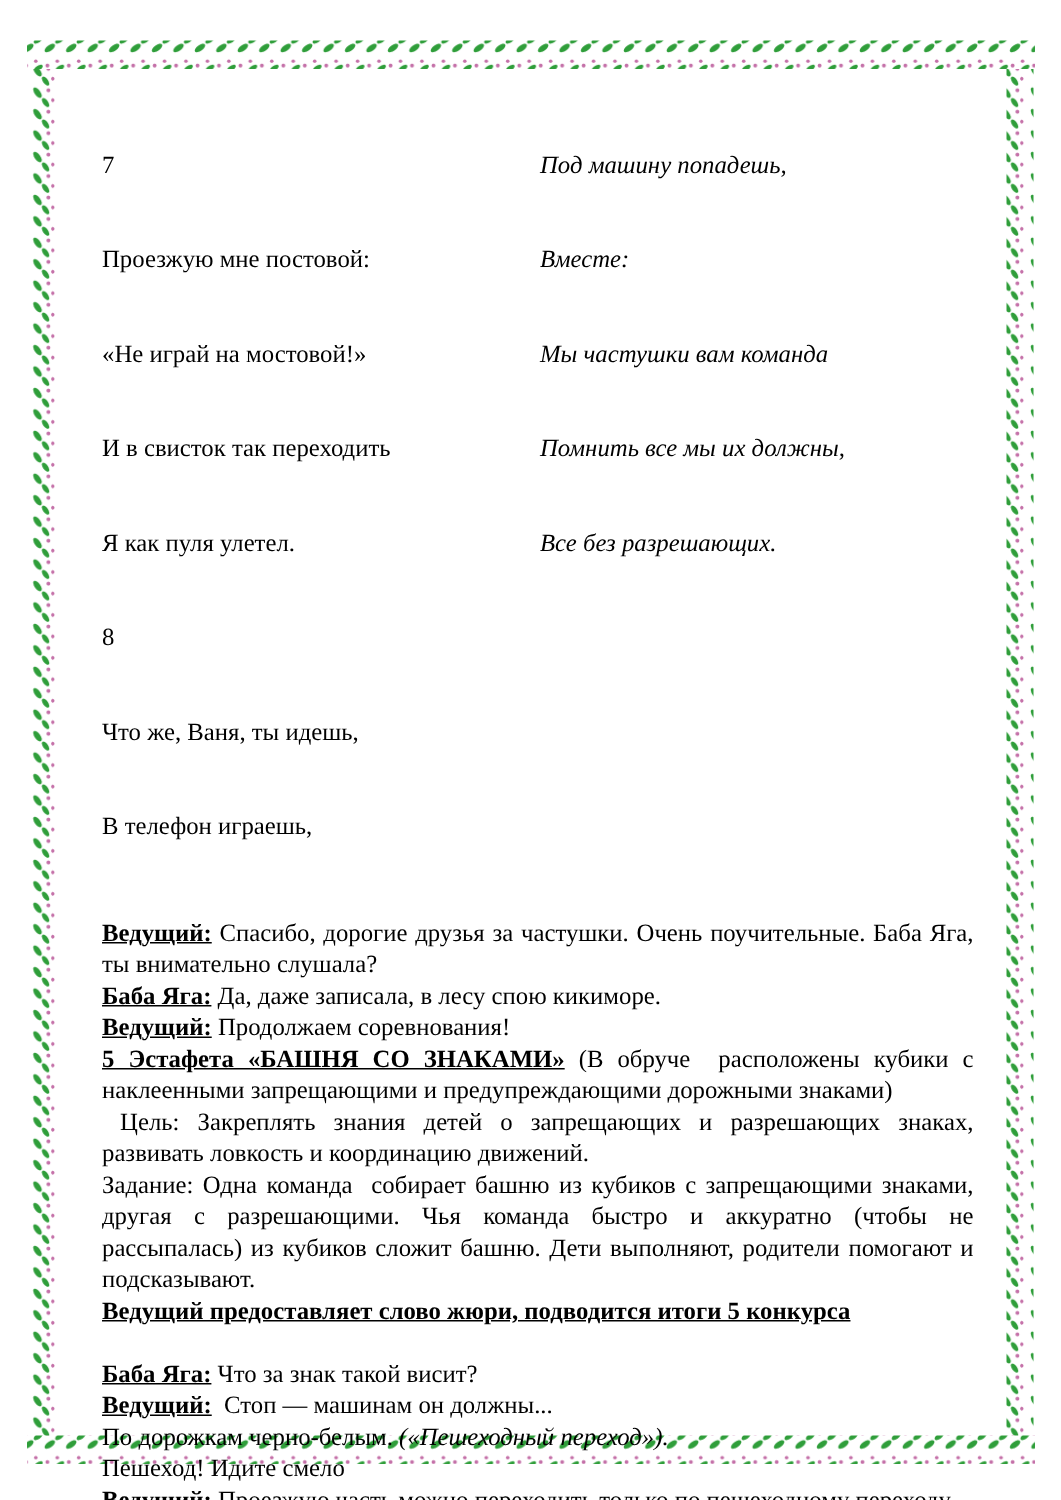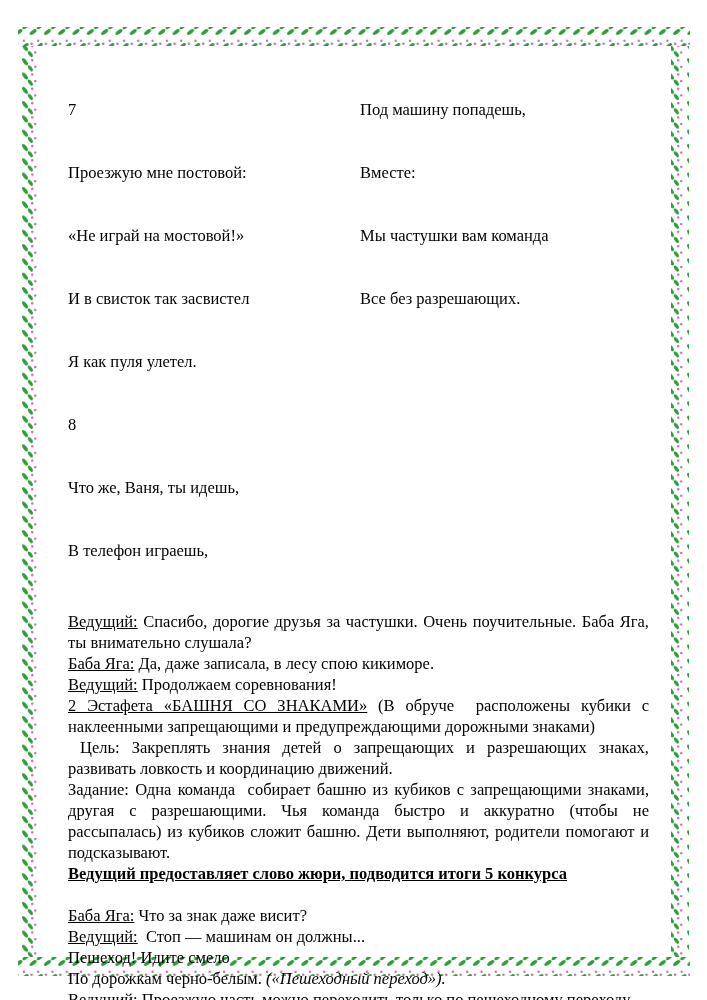--- a/index.html
+++ b/index.html
@@ -21,26 +21,26 @@
   .content {
     position: absolute;
     left: 68px;
     top: 57px;
     width: 581px;
     font-size: 16.5px;
     line-height: 21px;
   }
   .content p { margin: 0; white-space: pre-wrap; }
   .just { text-align: justify; }
-  .spk { font-weight: normal; text-decoration: underline; }
+  .spk { font-weight: bold; text-decoration: underline; }
   .jury { font-weight: bold; text-decoration: underline; }
   .it { font-style: italic; }
   .verse { display: flex; }
   .verse .col-left  { width: 292px; }
-  .verse .col-right { width: 289px; }
+  .verse .col-right { width: 289px; font-style: italic; }
   .verse div { white-space: pre-wrap; }
   .gap { height: 21px; }
   .gap-sm { height: 8px; }
   .ind { margin-left: 69px; }
 </style>
 </head>
 <body>
 
 <div class="page">
 
@@ -69,47 +69,48 @@
     <rect x="671" y="46" width="18" height="911" fill="url(#sprigV)"></rect>
   </svg>
 
   <div class="content">
 
     <div class="verse">
       <div class="col-left">
         <div>7</div>
         <div>Проезжую мне постовой:</div>
         <div>«Не играй на мостовой!»</div>
-        <div>И в свисток так засвистел</div>
+        <div>И в свисток так переходить</div>
         <div>Я как пуля улетел.</div>
         <div>8</div>
         <div>Что же, Ваня, ты идешь,</div>
         <div>В телефон играешь,</div>
       </div>
       <div class="col-right">
         <div>Под машину попадешь,</div>
         <div>Вместе:</div>
         <div>Мы частушки вам команда</div>
+        <div>Помнить все мы их должны,</div>
         <div>Все без разрешающих.</div>
       </div>
     </div>
 
     <div class="gap-sm"></div>
 
     <p class="just"><span class="spk">Ведущий:</span><span> Спасибо, дорогие друзья за частушки. Очень поучительные. Баба Яга, ты внимательно слушала?</span></p>
     <p><span class="spk">Баба Яга:</span><span> Да, даже записала, в лесу спою кикиморе.</span></p>
     <p><span class="spk">Ведущий:</span><span> Продолжаем соревнования!</span></p>
 
-    <p class="just"><span class="spk">2 Эстафета «БАШНЯ СО ЗНАКАМИ»</span><span> (В обруче  расположены кубики с наклеенными запрещающими и предупреждающими дорожными знаками)</span></p>
+    <p class="just"><span class="spk">5 Эстафета «БАШНЯ СО ЗНАКАМИ»</span><span> (В обруче  расположены кубики с наклеенными запрещающими и предупреждающими дорожными знаками)</span></p>
     <p class="just"> Цель: Закреплять знания детей о запрещающих и разрешающих знаках, развивать ловкость и координацию движений.</p>
     <p class="just">Задание: Одна команда  собирает башню из кубиков с запрещающими знаками, другая с разрешающими. Чья команда быстро и аккуратно (чтобы не рассыпалась) из кубиков сложит башню. Дети выполняют, родители помогают и подсказывают.</p>
     <p class="jury">Ведущий предоставляет слово жюри, подводится итоги 5 конкурса</p>
 
     <div class="gap"></div>
 
-    <p><span class="spk">Баба Яга:</span><span> Что за знак даже висит?</span></p>
+    <p><span class="spk">Баба Яга:</span><span> Что за знак такой висит?</span></p>
     <p><span class="spk">Ведущий:</span><span>  Стоп — машинам он должны...</span></p>
+    <p class="ind"><span>По дорожкам черно-белым. </span><span class="it">(«Пешеходный переход»).</span></p>
     <p class="ind">Пешеход! Идите смело</p>
-    <p class="ind"><span>По дорожкам черно-белым. </span><span class="it">(«Пешеходный переход»).</span></p>
     <p><span class="spk">Ведущий:</span><span> Проезжую часть можно переходить только по пешеходному переходу, его еще называют «зебра», потому что он состоит из нарисованных белых и черных  полос, почти такие же как у зебры.</span></p>
 
   </div>
 </div>
 
 </body></html>

